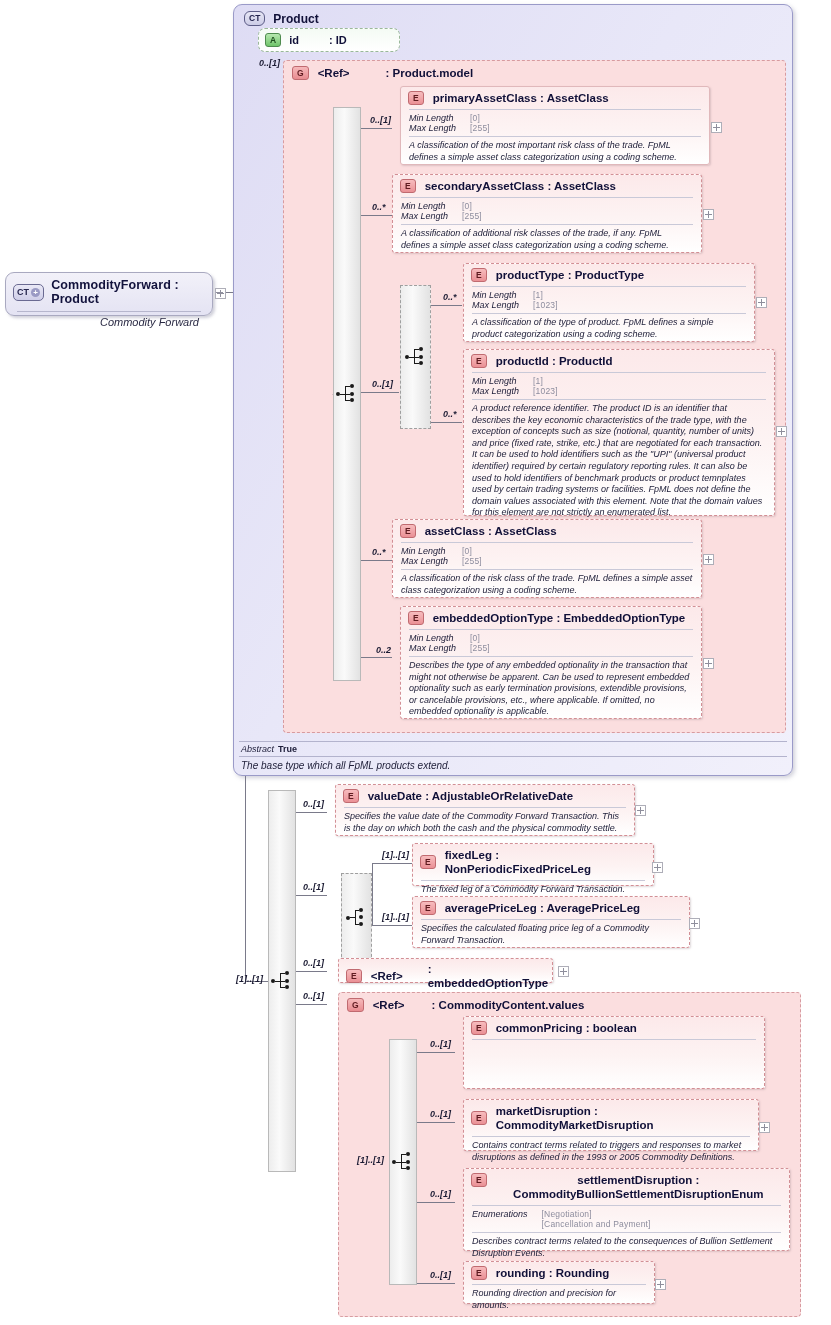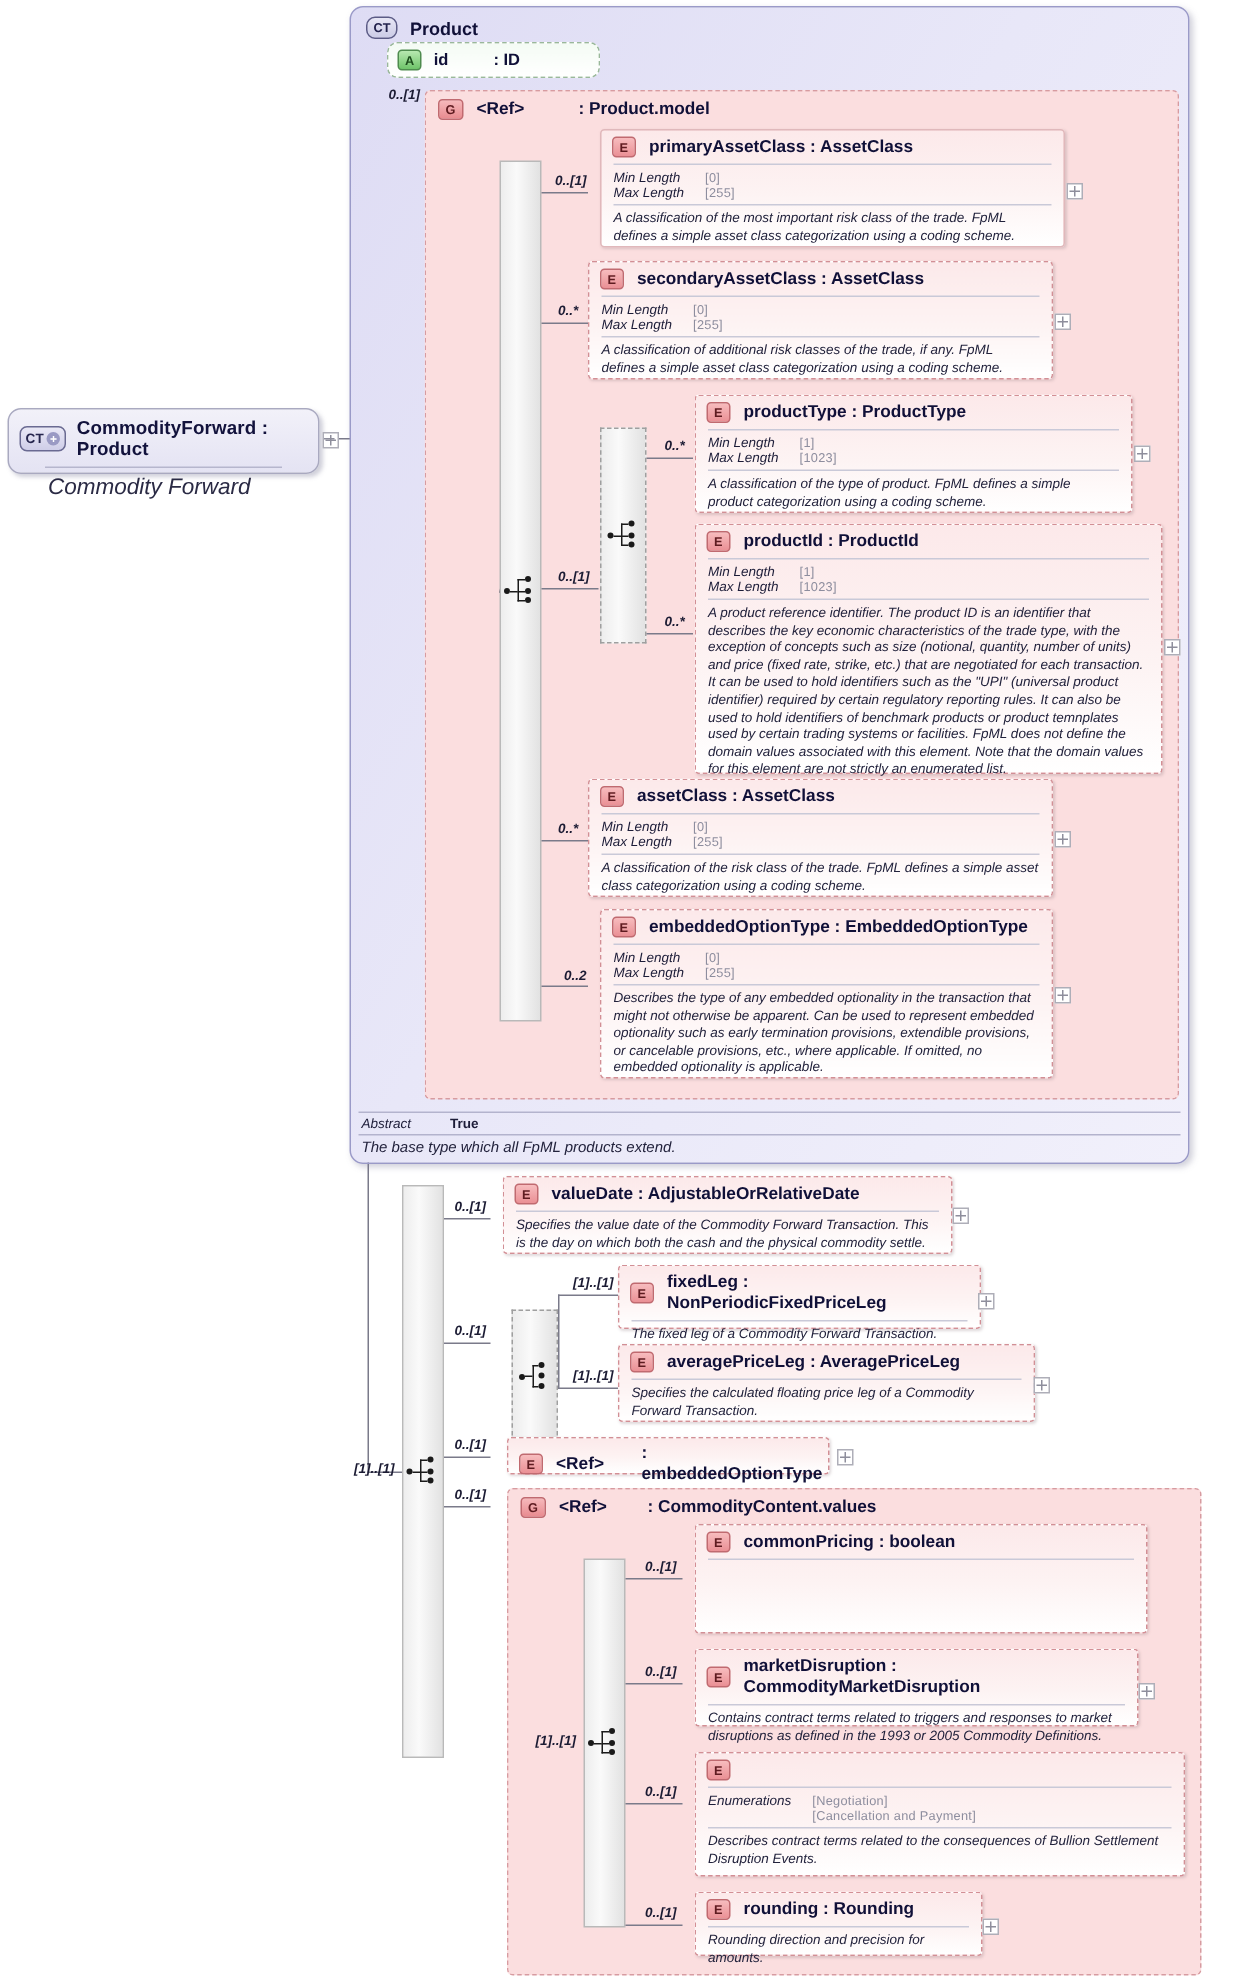--- a/index.html
+++ b/index.html
@@ -24,22 +24,22 @@
     background:linear-gradient(180deg,#f2f1f9 0%, #e4e3f3 100%);
     box-shadow:2px 2px 3px rgba(120,120,150,.35);
     padding:0;
   }
   .roottype .ttl{
     display:flex;align-items:center;gap:7px;
     padding:5px 10px 5px 7px;font-size:12.5px;font-weight:bold;color:#12123c;
     letter-spacing:.1px;
   }
   .roottype .desc{
-    border-top:1px solid #b6b6cd;margin:0 24px;padding:4px 2px 5px 2px;
-    font-size:15px;font-style:italic;color:#2a2a44;
+    border-top:1px solid #b6b6cd;margin:0 11px;padding:4px 2px 5px 2px;
+    font-size:11px;font-style:italic;color:#2a2a44;text-align:right;
   }
   .ctbadge{
     display:inline-flex;align-items:center;justify-content:center;
     border:1px solid #6a6a92;border-radius:5px;
     background:linear-gradient(180deg,#e9e8f6,#cfcee8);
     font-size:9px;font-weight:bold;color:#26264e;
     padding:1px 3px;line-height:1;height:13px;gap:2px;
   }
   .ctbadge .plus{
     display:inline-block;width:9px;height:9px;border-radius:50%;
@@ -113,21 +113,21 @@
   .facets{padding:3px 8px 3px 8px;display:grid;grid-template-columns:auto 1fr;
     column-gap:14px;row-gap:0px;font-size:9px;}
   .facet-k{font-style:italic;color:#1c1c38;white-space:nowrap;}
   .facet-v{color:#8d8d9e;font-size:8.5px;letter-spacing:.2px;}
   .edesc{
     padding:3px 8px 5px 8px;font-size:9px;font-style:italic;color:#22223c;
     line-height:11.6px;
   }
 
   
-  .absrow{display:grid;grid-template-columns:auto 1fr;column-gap:26px;
+  .absrow{display:grid;grid-template-columns:auto 1fr;column-gap:4px;
     font-size:9px;padding:2px 2px;}
   .absrow .k{font-style:italic;color:#1c1c38;}
   .absrow .v{font-weight:bold;color:#1c1c38;font-size:9px;}
 
   
   .comp{
     border:1px solid #b9b9b9;
     background:linear-gradient(90deg,#ededed 0%, #fafafa 40%, #e2e2e2 100%);
     display:flex;align-items:center;justify-content:center;
   }
@@ -487,20 +487,21 @@
       <span class="e-name">marketDisruption : CommodityMarketDisruption</span>
     </div>
     <div class="sep"></div>
     <div class="edesc">Contains contract terms related to triggers and responses to market disruptions as defined in the 1993 or 2005 Commodity Definitions.</div>
   </div>
   <div class="expander" style="left:759px;top:1122px;"></div>
 
   <div class="ebox abs" style="left:463px;top:1168px;width:327px;height:83px;">
     <div class="ehdr" style="align-items:flex-start;">
       <span class="e-tag">E</span>
+      <span class="e-name" style="text-align:center;flex:1;">settlementDisruption : CommodityBullionSettlementDisruptionEnum</span>
     </div>
     <div class="sep"></div>
     <div class="facets" style="grid-template-columns:auto 1fr;">
       <span class="facet-k">Enumerations</span>
       <span class="facet-v">[Negotiation]</span>
       <span></span>
       <span class="facet-v">[Cancellation and Payment]</span>
     </div>
     <div class="sep"></div>
     <div class="edesc">Describes contract terms related to the consequences of Bullion Settlement Disruption Events.</div>

